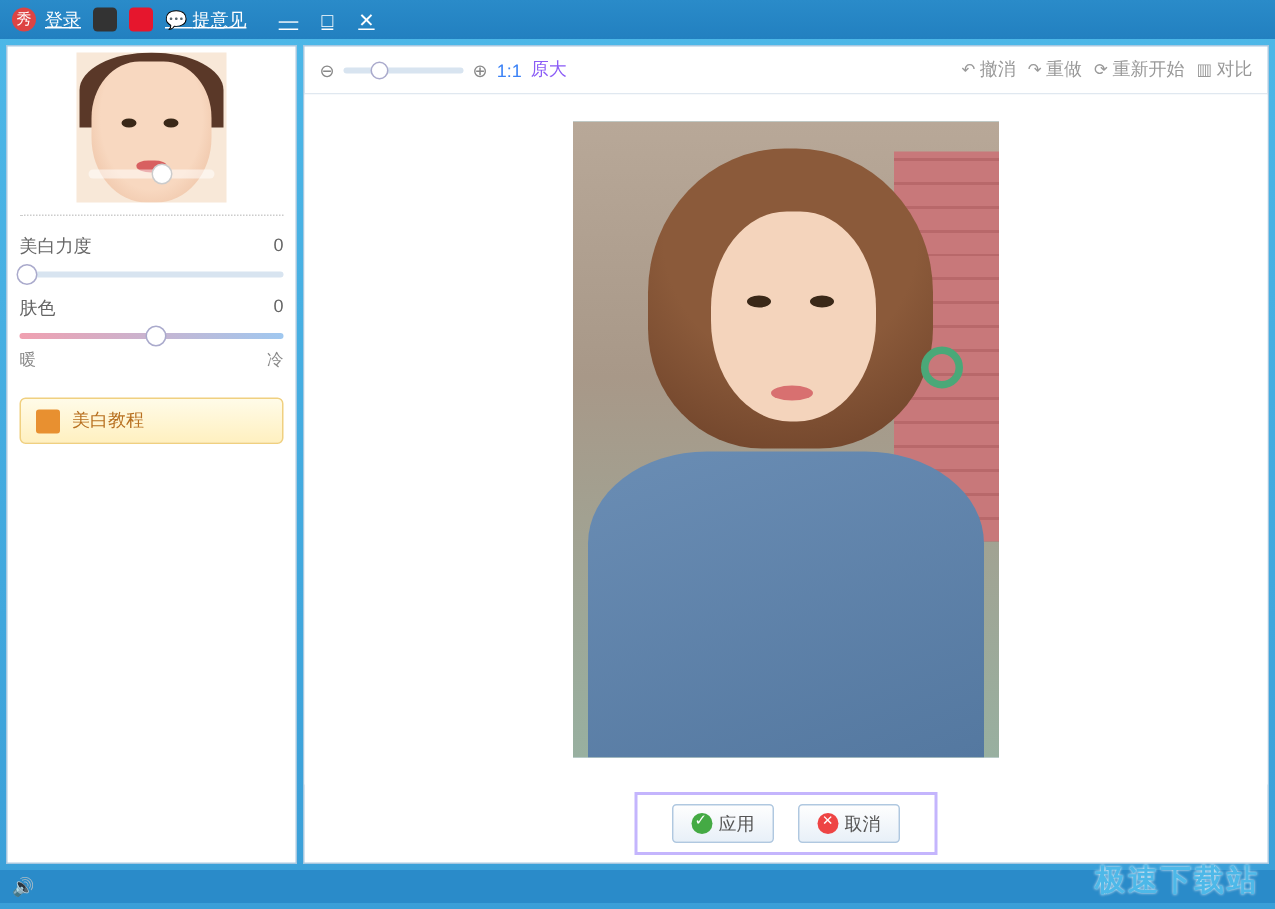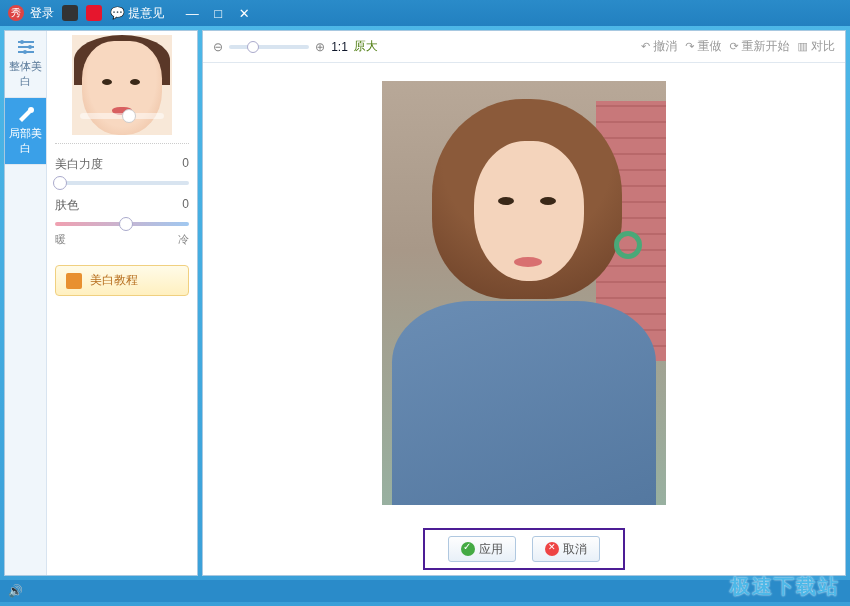--- a/index.html
+++ b/index.html
@@ -1,21 +1,21 @@
 <!DOCTYPE html>
 <html><head>
   <meta charset="utf-8">
   <style>
     * { margin: 0; padding: 0; box-sizing: border-box; font-family: "Microsoft YaHei", sans-serif; }
     body { width: 850px; height: 606px; background: linear-gradient(180deg, #4db8e8 0%, #3a9fd8 100%); overflow: hidden; position: relative; }
     
     .titlebar { height: 26px; background: linear-gradient(180deg, #2a8bc9 0%, #2280c0 100%); display: flex; align-items: center; padding: 0 8px; color: #fff; font-size: 12px; }
     .titlebar .app-icon { width: 16px; height: 16px; background: #d44; border-radius: 50%; margin-right: 6px; display: flex; align-items: center; justify-content: center; font-size: 10px; }
     .titlebar .title { flex: 1; }
-    .titlebar .right-controls { display: flex; align-items: center; gap: 8px; }
+    .titlebar .right-controls { display: flex; align-items: center; gap: 8px; text-decoration: underline; }
     .titlebar .right-controls span { cursor: pointer; font-size: 12px; }
     .titlebar .win-controls { display: flex; gap: 10px; margin-left: 12px; }
     .titlebar .win-controls span { cursor: pointer; font-size: 13px; width: 16px; text-align: center; }
     .social-icon { width: 16px; height: 16px; border-radius: 3px; display: inline-block; }
     .qq-icon { background: #333; }
     .weibo-icon { background: #e6162d; }
     
     .main-container { display: flex; height: 554px; padding: 4px; gap: 4px; }
     
     .left-panel { width: 194px; background: #fff; border: 1px solid #a8c8e0; display: flex; }
@@ -49,21 +49,21 @@
     .zoom-slider { width: 80px; height: 4px; background: #d8e4f0; border-radius: 2px; position: relative; }
     .zoom-slider .thumb { position: absolute; top: -4px; left: 18px; width: 12px; height: 12px; background: #fff; border: 1px solid #aac; border-radius: 50%; }
     .toolbar-spacer { flex: 1; }
     .toolbar-btn { display: flex; align-items: center; gap: 3px; cursor: pointer; color: #999; }
     .toolbar-btn .icn { font-size: 11px; }
     
     .canvas-viewport { flex: 1; background: #fff; display: flex; align-items: center; justify-content: center; position: relative; }
     .photo { width: 284px; height: 424px; background: #8aa; position: relative; overflow: hidden; }
     
     .action-bar { height: 52px; display: flex; align-items: center; justify-content: center; gap: 12px; }
-    .action-highlight { border: 2px solid #4c1d95; padding: 6px 23px; display: flex; gap: 16px; }
+    .action-highlight { border: 2px solid #c4b5fd; padding: 6px 23px; display: flex; gap: 16px; }
     .action-btn { width: 68px; height: 26px; border: 1px solid #b0c8e0; border-radius: 3px; background: linear-gradient(180deg,#fefefe,#e8f0f8); display: flex; align-items: center; justify-content: center; gap: 4px; cursor: pointer; font-size: 12px; color: #555; }
     .action-btn .ok-icon { width: 14px; height: 14px; background: #4a4; border-radius: 50%; position: relative; }
     .action-btn .ok-icon::after { content: "✓"; color: #fff; font-size: 10px; position: absolute; left: 2px; top: -1px; }
     .action-btn .cancel-icon { width: 14px; height: 14px; background: #e44; border-radius: 50%; position: relative; }
     .action-btn .cancel-icon::after { content: "✕"; color: #fff; font-size: 9px; position: absolute; left: 3px; top: 0; }
     
     .footer { height: 22px; background: #2a8bc9; color: #bfe4ff; font-size: 11px; display: flex; align-items: center; padding: 0 8px; gap: 6px; }
     .footer .sound-icon { font-size: 12px; }
     
     .watermark { position: absolute; right: 10px; bottom: 6px; color: #4db8e8; font-size: 20px; font-weight: bold; letter-spacing: 2px; text-shadow: 0 0 2px #fff; }
@@ -100,38 +100,20 @@
       <span>—</span>
       <span>□</span>
       <span>✕</span>
     </div>
   </div>
 </div>
 
 <div class="main-container">
 
   <div class="left-panel">
-    <div class="left-tabs">
-      <div class="left-tab">
-        <svg class="tab-icon" viewBox="0 0 20 16">
-            <path d="M2 3h16M2 8h16M2 13h16" stroke="#5a9ad0" stroke-width="2"></path>
-            <circle cx="6" cy="3" r="2" fill="#5a9ad0"></circle>
-            <circle cx="14" cy="8" r="2" fill="#5a9ad0"></circle>
-            <circle cx="9" cy="13" r="2" fill="#5a9ad0"></circle>
-          </svg>
-        <span>整体美白</span>
-      </div>
-      <div class="left-tab active">
-        <svg class="tab-icon" viewBox="0 0 20 16">
-            <path d="M3 13 L12 4 L15 7 L6 16 Z" fill="#fff"></path>
-            <circle cx="15" cy="4" r="3" fill="#fff"></circle>
-          </svg>
-        <span>局部美白</span>
-      </div>
-    </div>
 
     <div class="left-content">
       <div class="preview-box">
         <div class="preview-face">
           <div class="hair"></div>
           <div class="face-shape"></div>
           <div class="eye l"></div>
             <div class="eye r"></div>
           <div class="lips"></div>
         </div>
@@ -173,22 +155,22 @@
   </div>
 
   <div class="canvas-area">
     <div class="canvas-toolbar">
       <div class="zoom-group">
         <span>⊖</span>
         <div class="zoom-slider">
             <div class="thumb"></div>
           </div>
         <span>⊕</span>
-        <span style="color:#0f172a">1:1</span>
-        <span style="color:#4d7c0f">原大</span>
+        <span style="color:#3b82f6">1:1</span>
+        <span style="color:#8b5cf6">原大</span>
       </div>
       <div class="toolbar-spacer"></div>
       <div class="toolbar-btn">
           <span class="icn">↶</span>
           <span>撤消</span>
         </div>
       <div class="toolbar-btn">
           <span class="icn">↷</span>
           <span>重做</span>
         </div>

